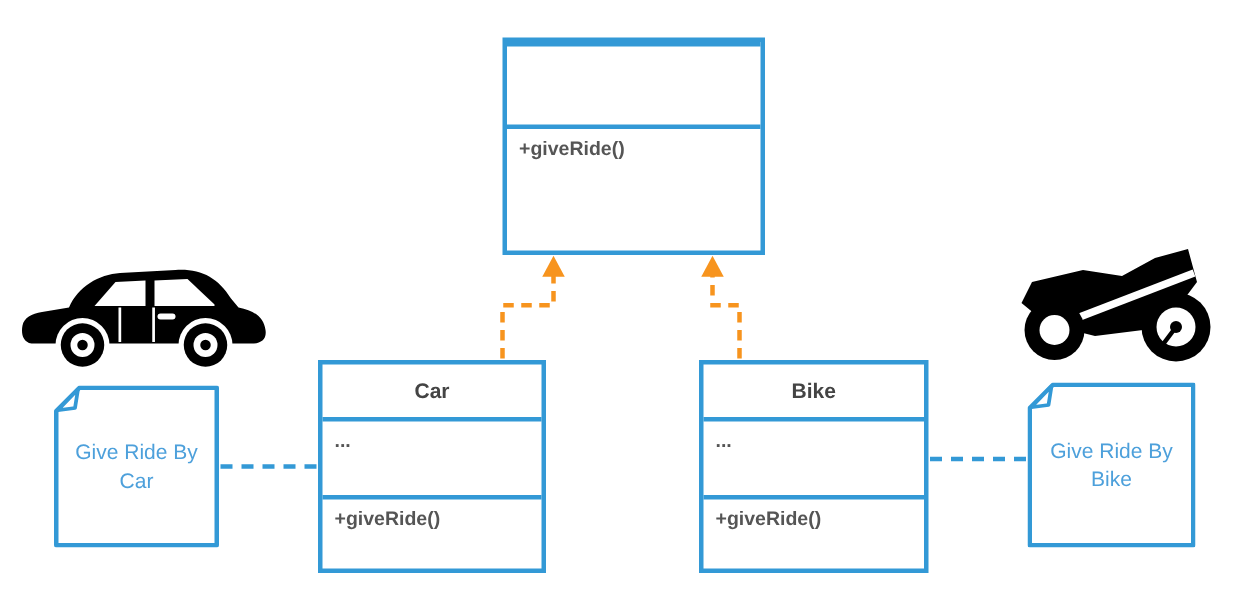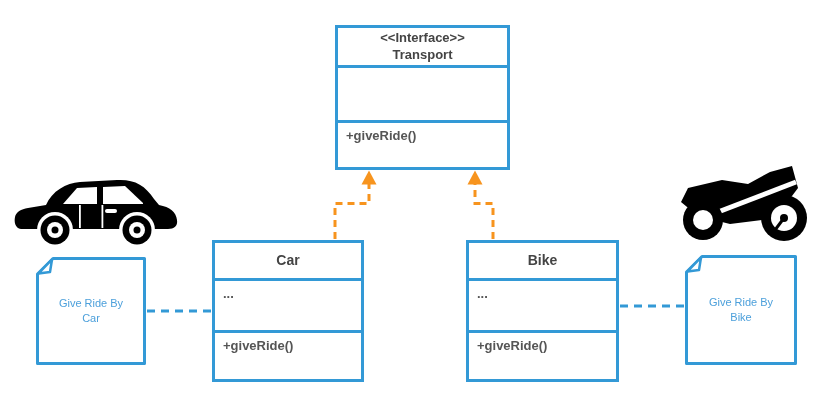--- a/index.html
+++ b/index.html
@@ -19,21 +19,21 @@
   .uml-section{
     border-top:3px solid #3399D6;color:#555555;font-size:13px;
     padding:5px 8px;text-align:left;box-sizing:border-box;font-weight:bold;
   }
   .class-name{font-size:14px;}
   .note{position:absolute;box-sizing:border-box;}
   .note svg{position:absolute;left:0;top:0;}
   .note-text{
     position:absolute;left:0;top:0;width:100%;height:100%;
     display:flex;flex-direction:column;align-items:center;justify-content:center;
-    color:#4DA0DB;font-size:11px;line-height:1.35;text-align:center;
+    color:#4DA0DB;font-size:14px;line-height:1.35;text-align:center;
   }
   .icon{position:absolute;}
 </style>
 </head>
 <body>
 
 <div class="canvas">
 
   <svg class="overlay" viewBox="0 0 822 405">
 
@@ -41,24 +41,20 @@
     <line x1="620" y1="306" x2="684" y2="306" stroke="#3399D6" stroke-width="3" stroke-dasharray="8,6"></line>
 
     <polyline points="335,239 335,203.5 369,203.5 369,184" fill="none" stroke="#F7941E" stroke-width="3" stroke-dasharray="7,5"></polyline>
     <polygon points="369,170.5 376.5,184.5 361.5,184.5" fill="#F7941E"></polygon>
 
     <polyline points="493,239 493,203.5 475,203.5 475,184" fill="none" stroke="#F7941E" stroke-width="3" stroke-dasharray="7,5"></polyline>
     <polygon points="475,170.5 482.5,184.5 467.5,184.5" fill="#F7941E"></polygon>
   </svg>
 
   <div class="uml-box" style="left:335px;top:25px;width:175px;height:145px;">
-    <div class="uml-header" style="height:37px;">
-      <span>&lt;&lt;Interface&gt;&gt;</span>
-      <span>Transport</span>
-    </div>
     <div class="uml-section" style="height:55px;"></div>
     <div class="uml-section" style="flex:1;">
       <span>+giveRide()</span>
     </div>
   </div>
 
   <div class="uml-box" style="left:212px;top:240px;width:152px;height:142px;">
     <div class="uml-header class-name" style="height:35px;">
       <span>Car</span>
     </div>

